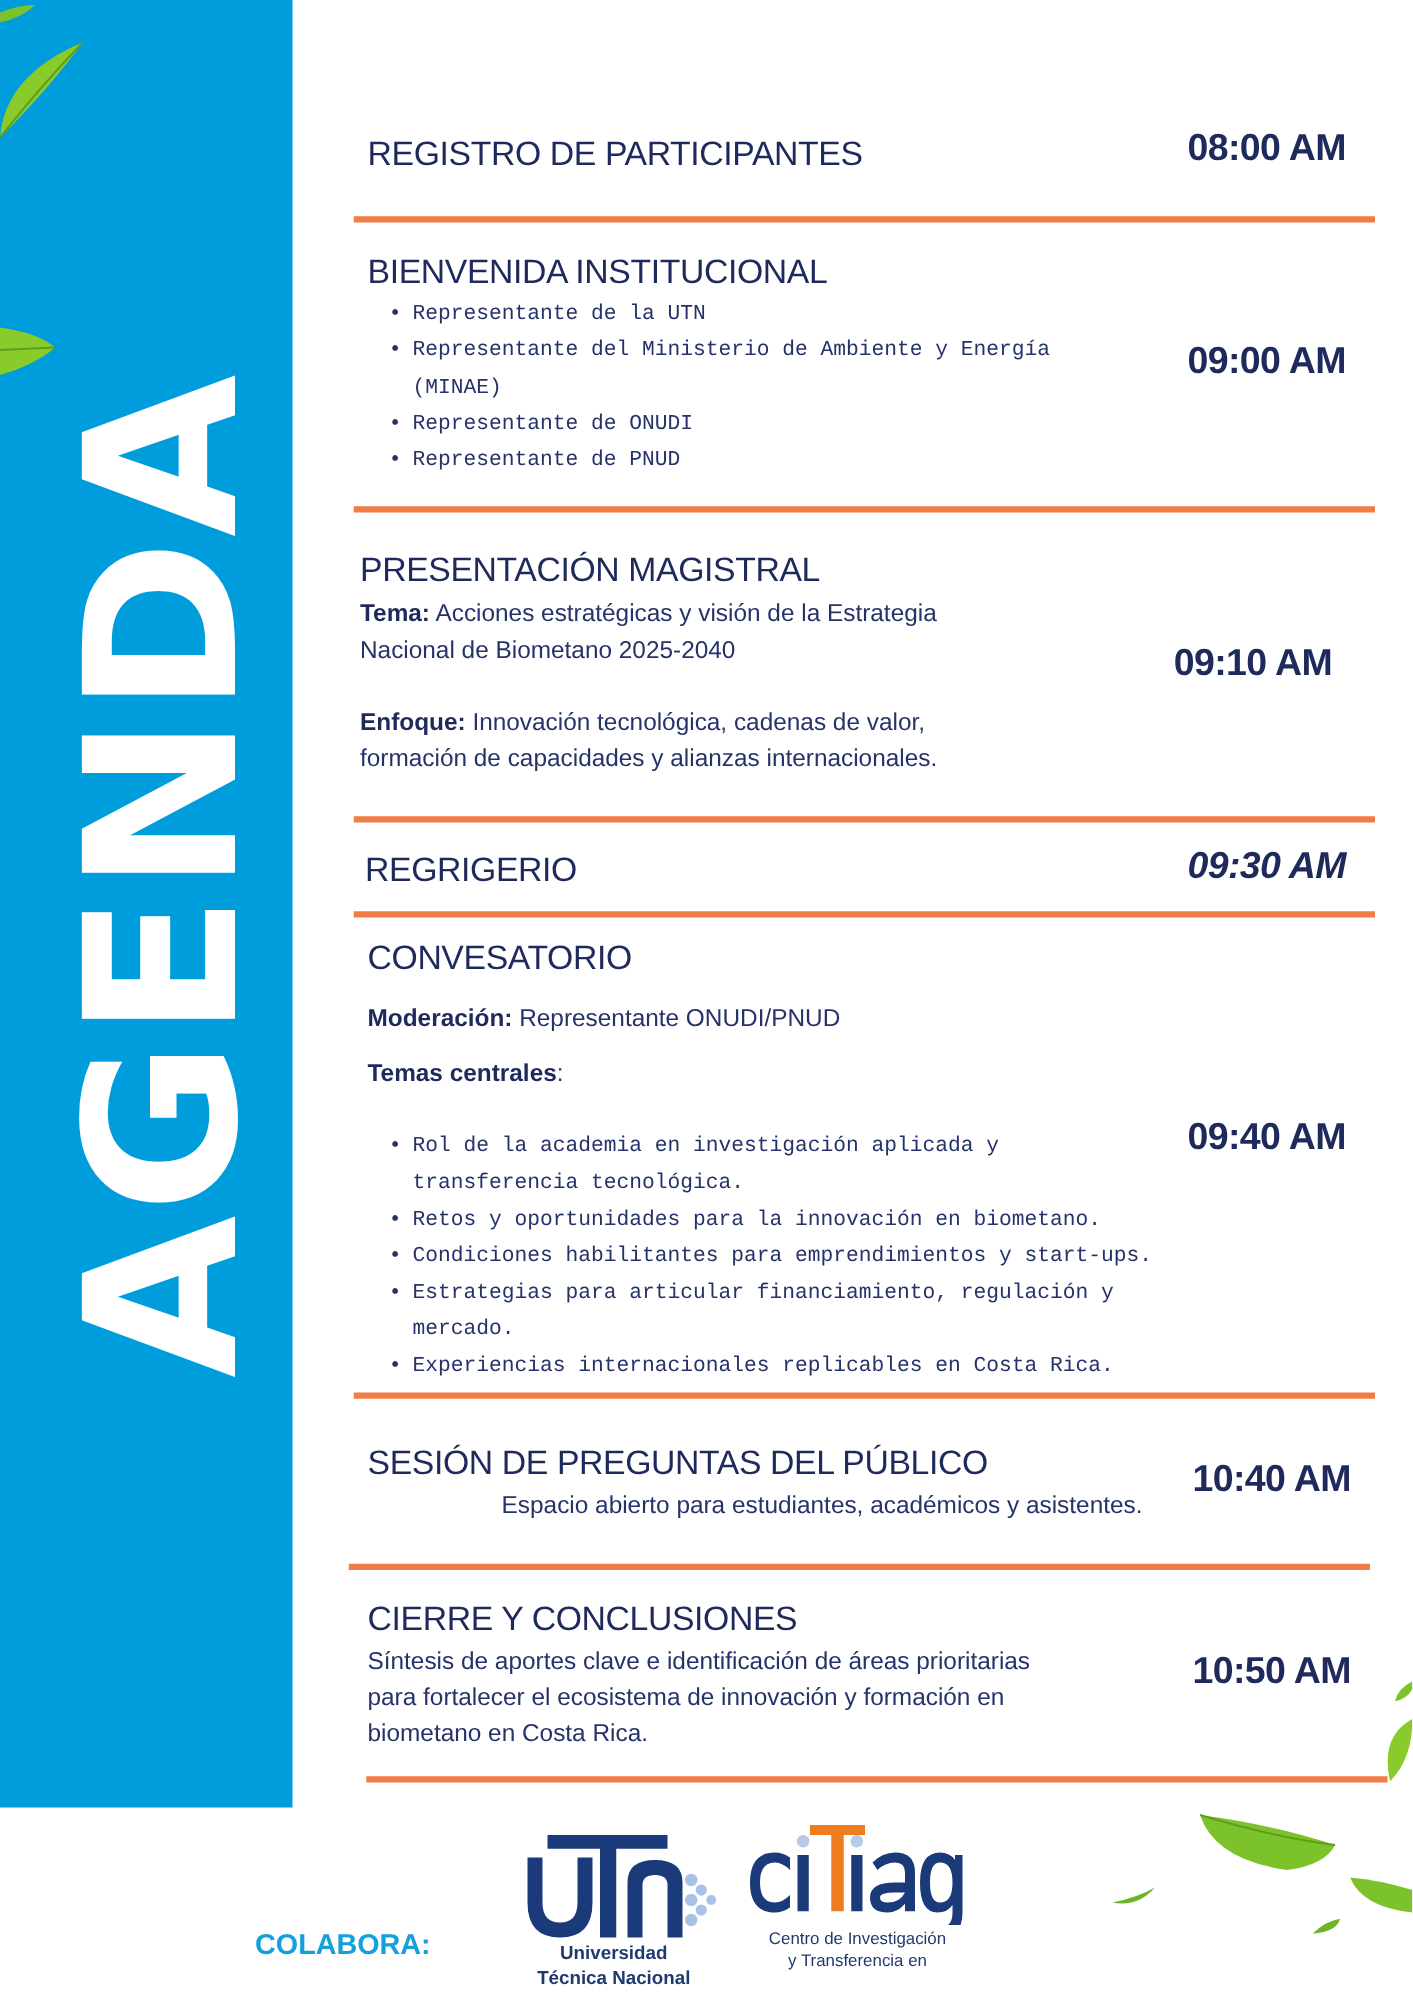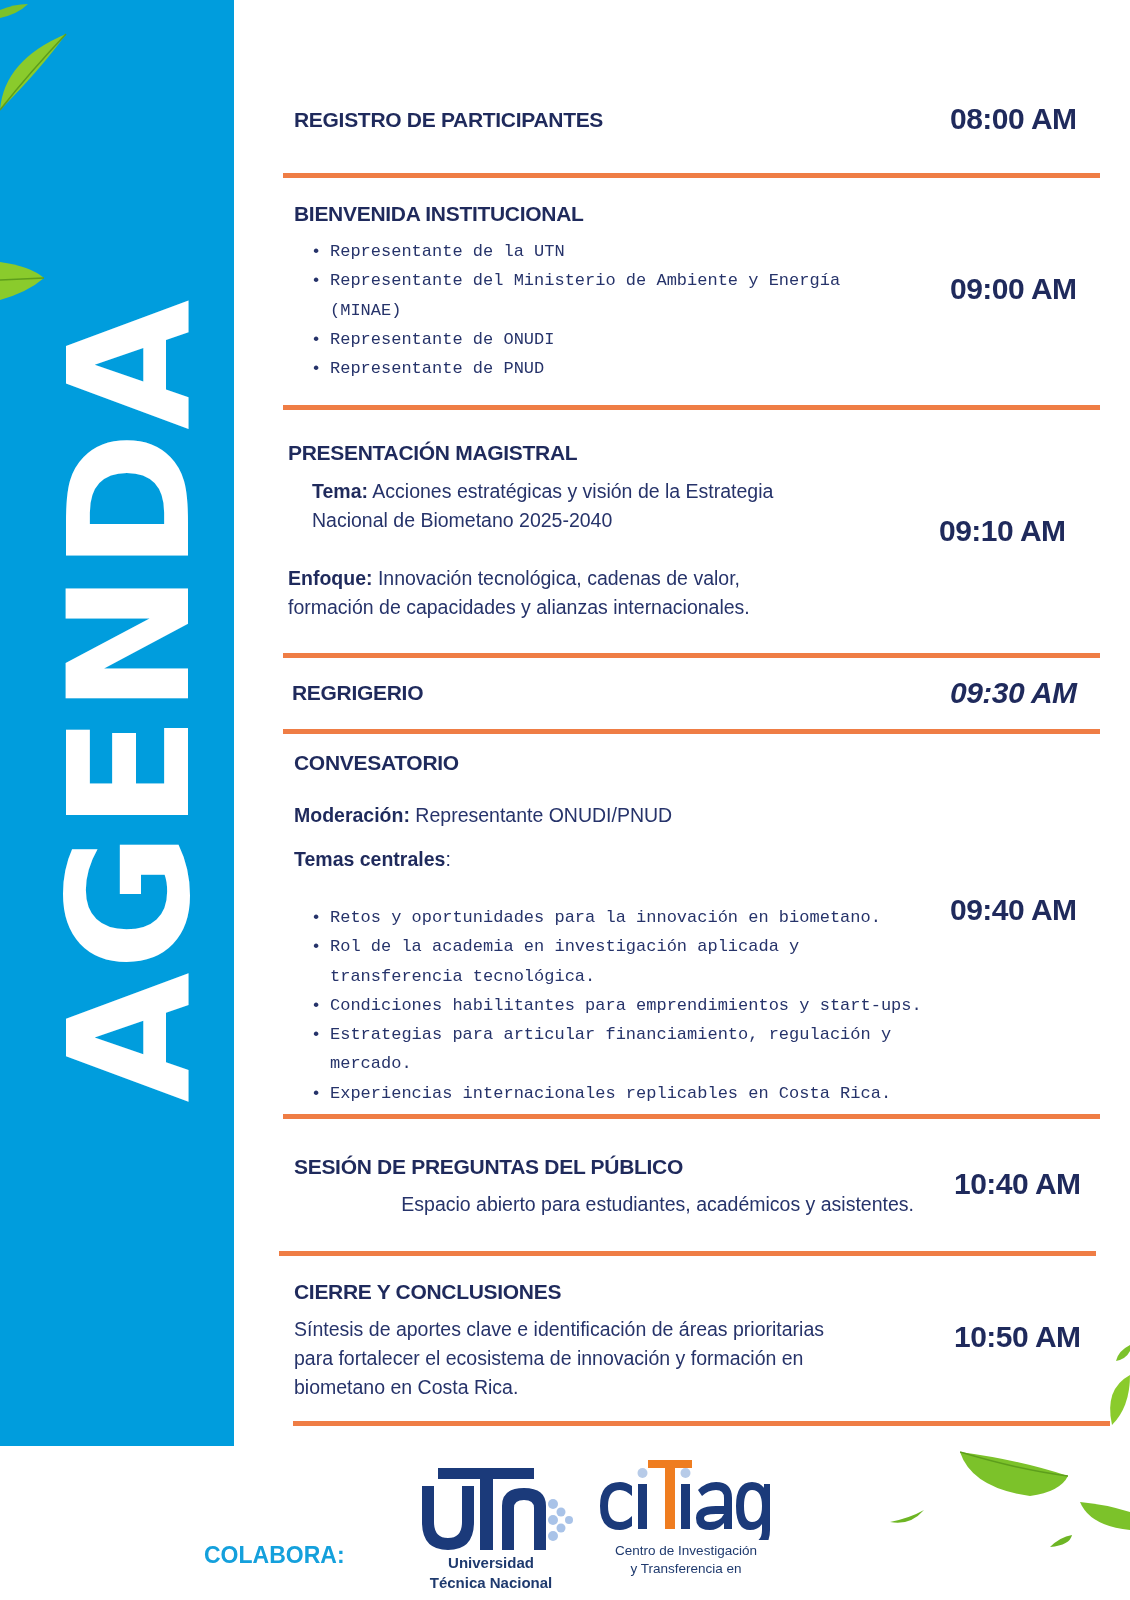--- a/index.html
+++ b/index.html
@@ -10,21 +10,21 @@
   .agenda-word {
     position: absolute; left: 130px; top: 700px;
     transform: translate(-50%, -50%) rotate(-90deg);
     font-family: "DejaVu Sans", sans-serif; font-weight: 900; font-size: 168px;
     color: #ffffff; letter-spacing: 2px; white-space: nowrap; line-height: 1;
     transform-origin: center center;
   }
   .leaf { position: absolute; }
 
   .rule { position: absolute; height: 5px; background: #ef7d45; }
-  .title { position: absolute; font-weight: 700; font-size: 21px; color: #1f2a5c; letter-spacing: -0.3px; white-space: nowrap; }
+  .title { position: absolute; font-weight: 400; font-size: 27px; color: #1f2a5c; letter-spacing: -0.3px; white-space: nowrap; }
   .time { position: absolute; font-weight: 700; font-size: 30px; color: #1f2a5c; letter-spacing: -0.5px; white-space: nowrap; }
   .body-text { position: absolute; font-size: 19.5px; line-height: 29px; color: #26336a; }
   .body-text b { font-weight: 700; color: #1f2a5c; }
   ul.bullets { position: absolute; list-style: none; font-size: 17px; line-height: 29.3px; color: #26336a; font-family: Liberation Mono, monospace; }
   ul.bullets li { position: relative; padding-left: 36px; }
   ul.bullets li::before { content: "\2022"; position: absolute; left: 17px; top: 0; color: #26336a; }
 
   .colabora { position: absolute; left: 204px; top: 1518px; font-weight: 700; font-size: 23px; color: #14a0dc; margin-top: 24px; }
   .utn-logo { position: absolute; left: 420px; top: 1462px; width: 170px; height: 130px; }
   .citiag-logo { position: absolute; left: 598px; top: 1460px; width: 176px; height: 140px; }
@@ -73,21 +73,21 @@
 <ul class="bullets" style="left:294px;top:237px;width:560px;">
   <li>Representante de la UTN</li>
   <li>Representante del Ministerio de Ambiente y Energía (MINAE)</li>
   <li>Representante de ONUDI</li>
   <li>Representante de PNUD</li>
 </ul>
 <div class="time" style="left:950px;top:272px;">09:00 AM</div>
 <div class="rule" style="left:283px;top:405px;width:817px;"></div>
 
 <div class="title" style="left:288px;top:441px;">PRESENTACIÓN MAGISTRAL</div>
-<div class="body-text" style="left:288px;top:477px;width:540px;margin-left:24px;">
+<div class="body-text" style="left:288px;top:477px;width:540px;">
   <b>Tema:</b>
   <span>Acciones estratégicas y visión de la Estrategia Nacional de Biometano 2025-2040</span>
 </div>
 <div class="body-text" style="left:288px;top:564px;width:540px;">
   <b>Enfoque:</b>
   <span>Innovación tecnológica, cadenas de valor, formación de capacidades y alianzas internacionales.</span>
 </div>
 <div class="time" style="left:939px;top:514px;">09:10 AM</div>
 <div class="rule" style="left:283px;top:653px;width:817px;"></div>
 
@@ -97,22 +97,22 @@
 
 <div class="title" style="left:294px;top:751px;">CONVESATORIO</div>
 <div class="body-text" style="left:294px;top:786px;width:600px;margin-top:15px;">
   <b>Moderación:</b>
   <span>Representante ONUDI/PNUD</span>
 </div>
 <div class="body-text" style="left:294px;top:845px;">
   <b>Temas centrales</b><span>:</span>
 </div>
 <ul class="bullets" style="left:294px;top:903px;width:670px;">
+  <li style="width:600px;">Rol de la academia en investigación aplicada y transferencia tecnológica.</li>
   <li>Retos y oportunidades para la innovación en biometano.</li>
-  <li style="width:600px;">Rol de la academia en investigación aplicada y transferencia tecnológica.</li>
   <li>Condiciones habilitantes para emprendimientos y start-ups.</li>
   <li>Estrategias para articular financiamiento, regulación y mercado.</li>
   <li>Experiencias internacionales replicables en Costa Rica.</li>
 </ul>
 <div class="time" style="left:950px;top:893px;">09:40 AM</div>
 <div class="rule" style="left:283px;top:1114px;width:817px;"></div>
 
 <div class="title" style="left:294px;top:1155px;">SESIÓN DE PREGUNTAS DEL PÚBLICO</div>
 <div class="body-text" style="left:294px;top:1190px;width:620px;text-align:right;">Espacio abierto para estudiantes, académicos y asistentes.</div>
 <div class="time" style="left:954px;top:1167px;">10:40 AM</div>

